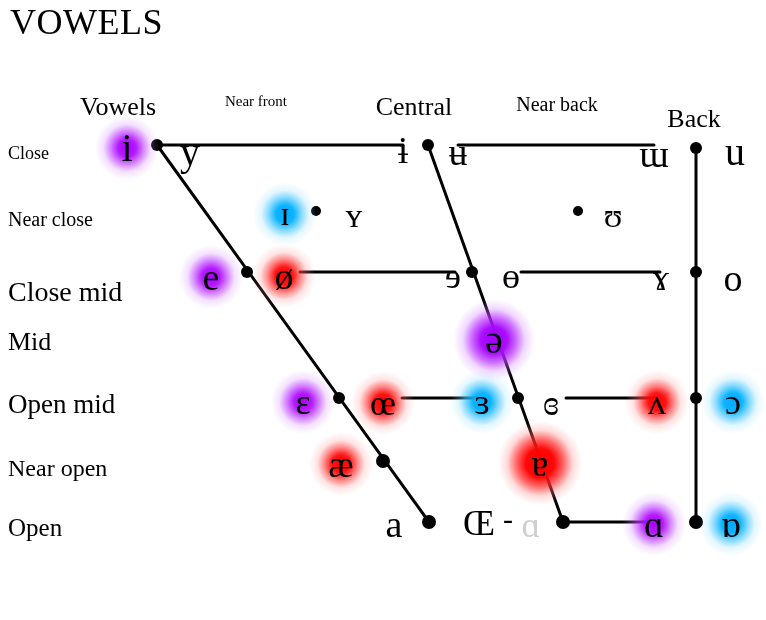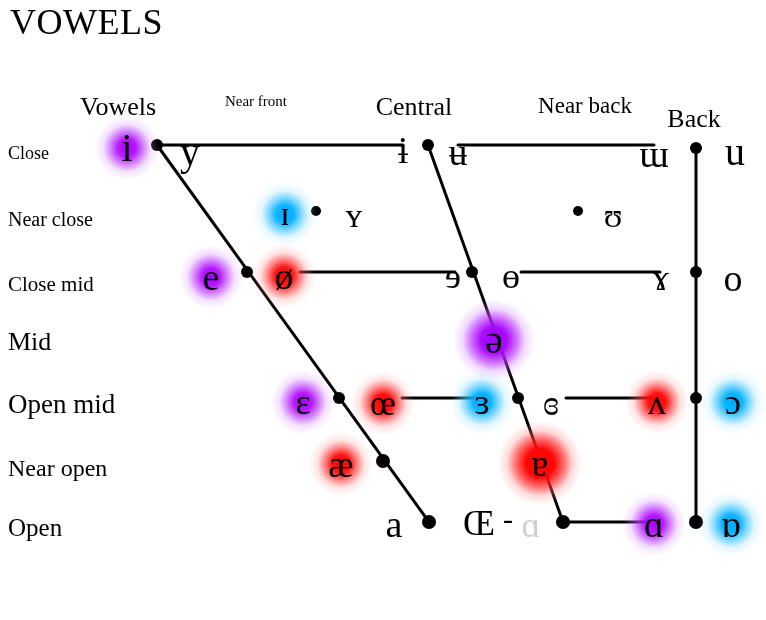--- a/index.html
+++ b/index.html
@@ -127,27 +127,27 @@
 <body>
 
 <div id="chart-root">
 
   <div id="page-title">VOWELS</div>
 
   <div id="column-headers">
       <div class="col-header" style="left: 118px; top: 92px; font-size: 26px;">Vowels</div>
       <div class="col-header" style="left: 256px; top: 93px; font-size: 15px;">Near front</div>
       <div class="col-header" style="left: 414px; top: 92px; font-size: 26px;">Central</div>
-      <div class="col-header" style="left: 585px; top: 93px; font-size: 23px;">Near back</div>
+      <div class="col-header" style="left: 557px; top: 93px; font-size: 20px;">Near back</div>
       <div class="col-header" style="left: 694px; top: 104px; font-size: 26px;">Back</div>
     </div>
   <div id="row-labels">
       <div class="row-label" style="top: 153px; font-size: 18px;">Close</div>
       <div class="row-label" style="top: 219px; font-size: 20px;">Near close</div>
-      <div class="row-label" style="top: 284px; font-size: 21px;">Close mid</div>
+      <div class="row-label" style="top: 292px; font-size: 28px;">Close mid</div>
       <div class="row-label" style="top: 342px; font-size: 26px;">Mid</div>
       <div class="row-label" style="top: 404px; font-size: 27px;">Open mid</div>
       <div class="row-label" style="top: 468px; font-size: 24px;">Near open</div>
       <div class="row-label" style="top: 528px; font-size: 25px;">Open</div>
     </div>
 
   <svg id="chart-lines" viewBox="0 0 766 620" width="766" height="620" xmlns="http://www.w3.org/2000/svg">
       <line x1="162" y1="145" x2="403" y2="145" stroke="#000000" stroke-width="3" stroke-linecap="round"></line>
       <line x1="458" y1="145" x2="654" y2="145" stroke="#000000" stroke-width="3" stroke-linecap="round"></line>
       <line x1="300" y1="272" x2="455" y2="272" stroke="#000000" stroke-width="3" stroke-linecap="round"></line>

